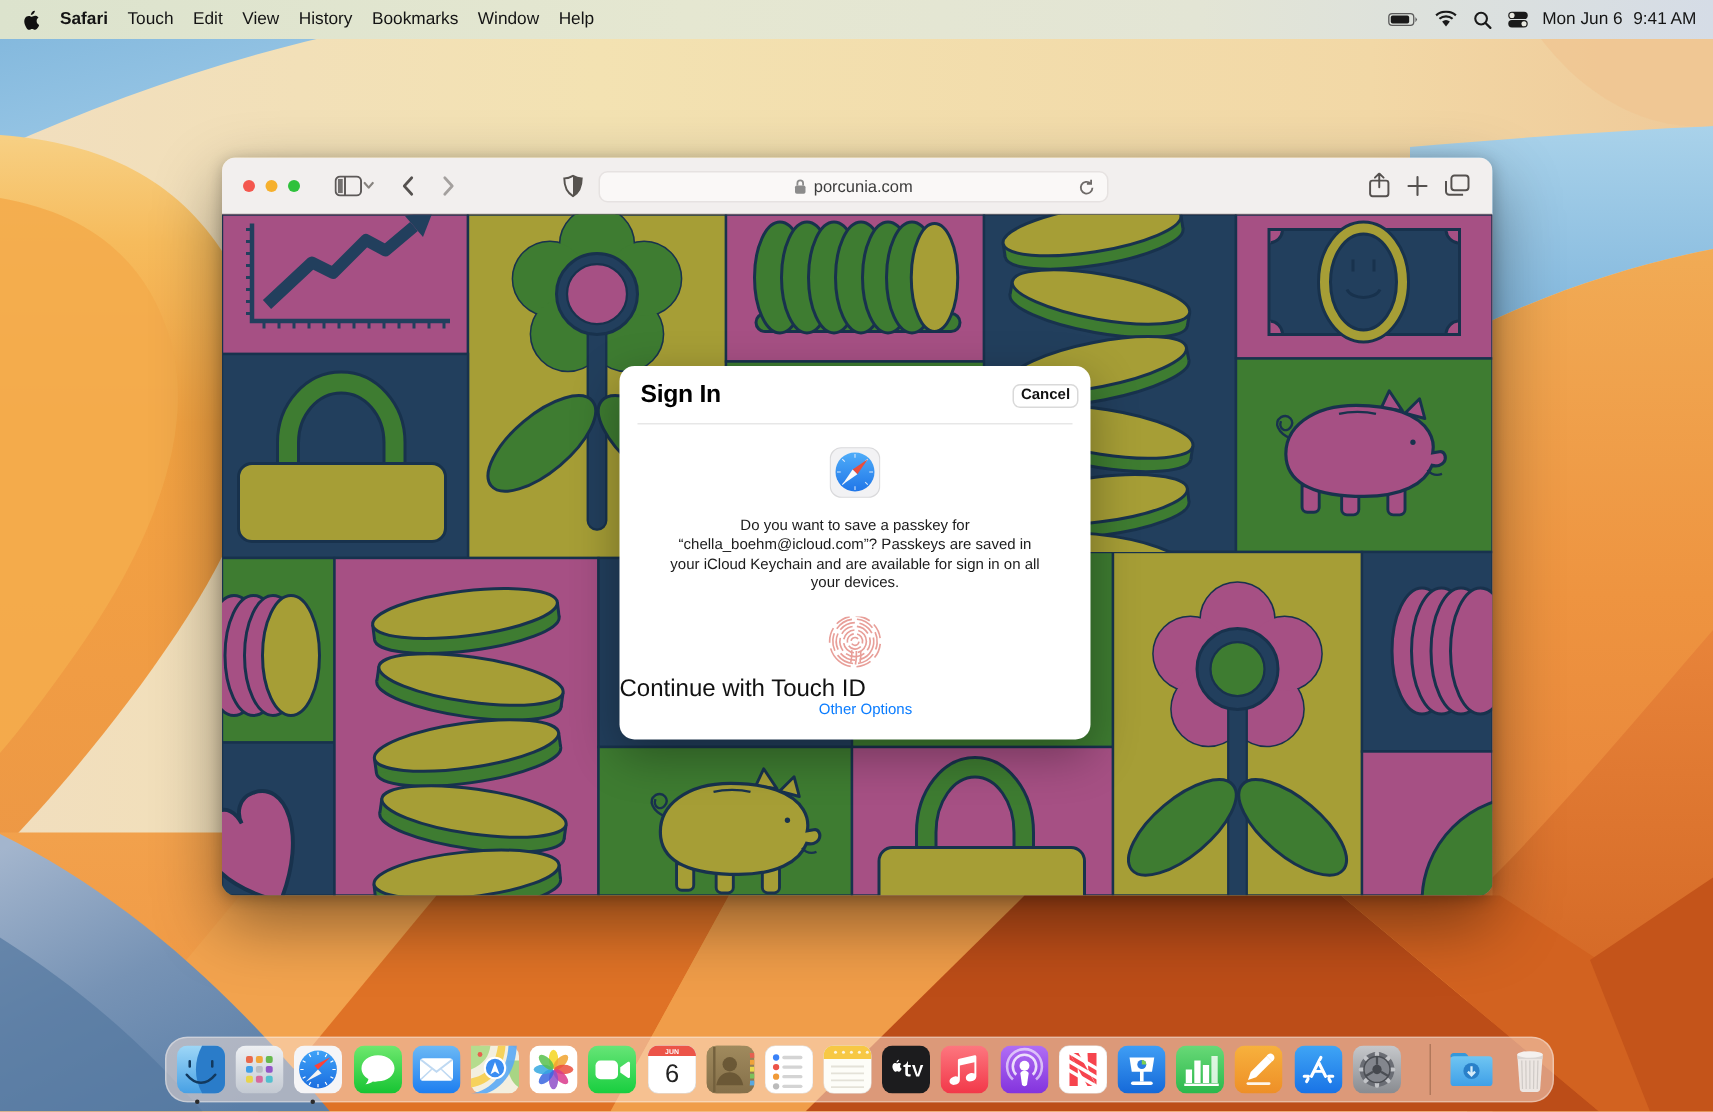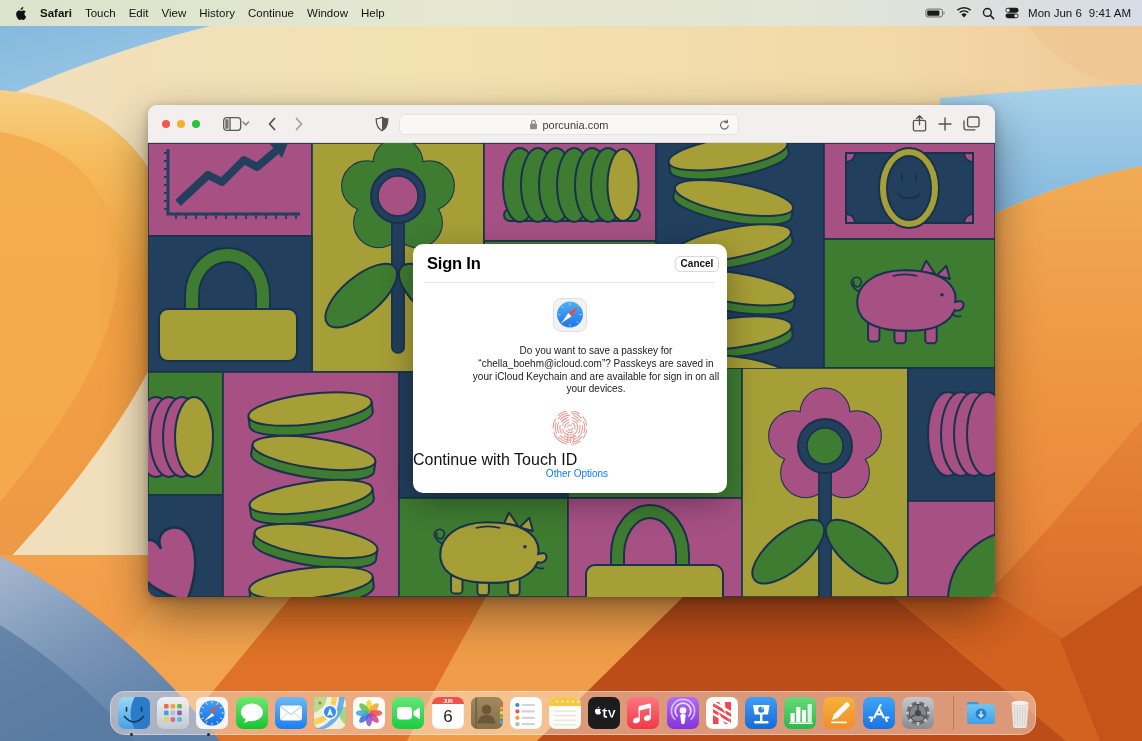--- a/index.html
+++ b/index.html
@@ -34,21 +34,21 @@
   #dialog { position:absolute; left:265px; top:101px; width:314px; height:249px;
     background:#fff; border-radius:10px; box-shadow:0 10px 32px rgba(0,0,0,0.33);
     z-index:5; }
   #dialog h1 { position:absolute; left:14px; top:10px; font-size:16.5px; letter-spacing:-0.2px; }
   #cancel { position:absolute; right:8px; top:12px; width:44px; height:16px;
     border:1px solid #d9d9d9; border-radius:5px; background:#fff;
     font-size:10px; font-weight:bold; text-align:center; line-height:14px; color:#111;}
   #dsep { position:absolute; left:12px; right:12px; top:38px; height:1px; background:#e7e7e7; }
   #dicon { position:absolute; left:140px; top:54px; width:34px; height:34px; }
   #dtext { position:absolute; left:50%; top:101px; transform:translateX(-50%); text-align:center;
-    font-size:10px; line-height:12.8px; color:#1b1b1b; white-space:nowrap;margin-left:26px; }
+    font-size:10px; line-height:12.8px; color:#1b1b1b; white-space:nowrap; }
   #fprint { position:absolute; left:139px; top:167px; width:36px; height:36px; }
   #cont { position:absolute; left:0; top:207px; width:314px; 
     font-size:16px; color:#111; }
   #oopt { position:absolute; left:0; top:224px; width:314px; text-align:center;
     font-size:10px; color:#0a7cff;padding-left:14px; }
 
   
   #dock { position:absolute; left:110px; top:691px; width:926px; height:44px;
     background:rgba(252,229,217,0.5); border:1px solid rgba(255,255,255,0.35);
     border-radius:15px; z-index:60; display:flex; align-items:center; padding-left:7px; }
@@ -131,21 +131,21 @@
 
   <div id="menubar">
     <svg class="apple" viewBox="0 0 11 13">
         <path fill="#111" d="M7.6 1.9c.5-.6.8-1.4.7-1.9-.7 0-1.5.5-2 1.1-.4.5-.8 1.3-.7 1.9.8 0 1.5-.5 2-1.1zM9.4 7c0-1.5 1.2-2.2 1.3-2.3-.7-1-1.8-1.2-2.2-1.2-.9-.1-1.8.6-2.3.6-.5 0-1.2-.6-2-.5-1 0-2 .6-2.5 1.5-1.1 1.9-.3 4.7.8 6.2.5.8 1.1 1.6 1.9 1.6.8 0 1.1-.5 2-.5.9 0 1.2.5 2 .5.8 0 1.4-.8 1.9-1.5.6-.9.8-1.7.8-1.8 0 0-1.6-.6-1.7-2.6z"></path>
       </svg>
     <span class="mi b">Safari</span>
     <span class="mi">Touch</span>
     <span class="mi">Edit</span>
     <span class="mi">View</span>
     <span class="mi">History</span>
-    <span class="mi">Continue</span>
+    <span class="mi">Bookmarks</span>
     <span class="mi">Window</span>
     <span class="mi">Help</span>
     <div class="right">
       <svg width="21" height="12" viewBox="0 0 24 12" style="margin-right:10px">
         <rect x="1" y="1.5" width="19" height="9" rx="2.6" fill="none" stroke="#5a5a5a" stroke-width="1"></rect>
         <rect x="2.5" y="3" width="14" height="6" rx="1.4" fill="#1a1a1a"></rect>
         <path d="M21.3 4 L22.6 6 L21.3 8 Z" fill="#5a5a5a"></path>
       </svg>
       <svg width="16" height="12" viewBox="0 0 16 12" style="margin-right:10px">
         <path d="M8 10.6 L5.4 7.4 a4.1 4.1 0 0 1 5.2 0 Z" fill="#1a1a1a"></path>

